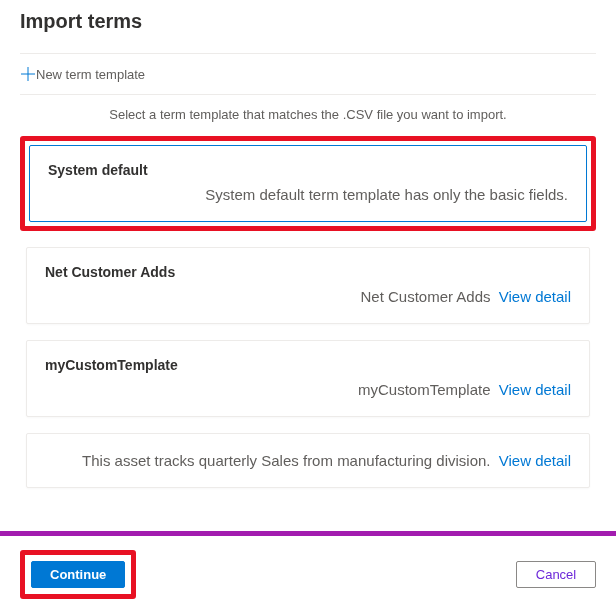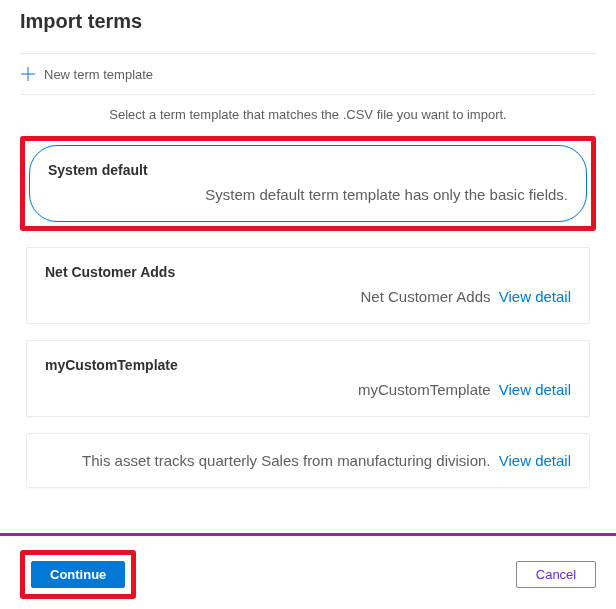--- a/index.html
+++ b/index.html
@@ -17,21 +17,21 @@
     .page-title {
       font-size: 20px;
       font-weight: 600;
       color: #323130;
       padding: 6px 0 20px 0;
       border-bottom: 1px solid #edebe9;
     }
     .new-template-row {
       display: flex;
       align-items: center;
-      gap: 8px;
+      gap: 0;
       padding: 12px 0;
       border-bottom: 1px solid #edebe9;
       cursor: pointer;
     }
     .plus-icon {
       color: #0078d4;
       width: 16px;
       height: 16px;
       display: inline-flex;
       align-items: center;
@@ -61,21 +61,20 @@
       border: 1px solid #0078d4;
     }
     .highlight-wrap {
       border: 5px solid #e81123;
       border-radius: 3px;
       padding: 4px;
       margin-bottom: 16px;
     }
     .highlight-wrap .card {
       margin: 0;
-      border-radius: 28px;
     }
     .card-title {
       font-size: 14px;
       font-weight: 600;
       color: #323130;
       margin-bottom: 6px;
     }
     .card-desc {
       font-size: 15px;
       color: #605e5c;
@@ -86,21 +85,21 @@
       color: #0078d4;
       cursor: pointer;
       margin-left: 4px;
     }
     .footer {
       position: absolute;
       left: 0;
       right: 0;
       bottom: 10px;
       padding: 0 20px;
-      border-top: 3px solid #a21caf;
+      border-top: 5px solid #a21caf;
       padding-top: 14px;
       display: flex;
       justify-content: space-between;
       align-items: center;
     }
     .btn {
       font-family: inherit;
       font-size: 13px;
       padding: 5px 18px;
       border-radius: 2px;

